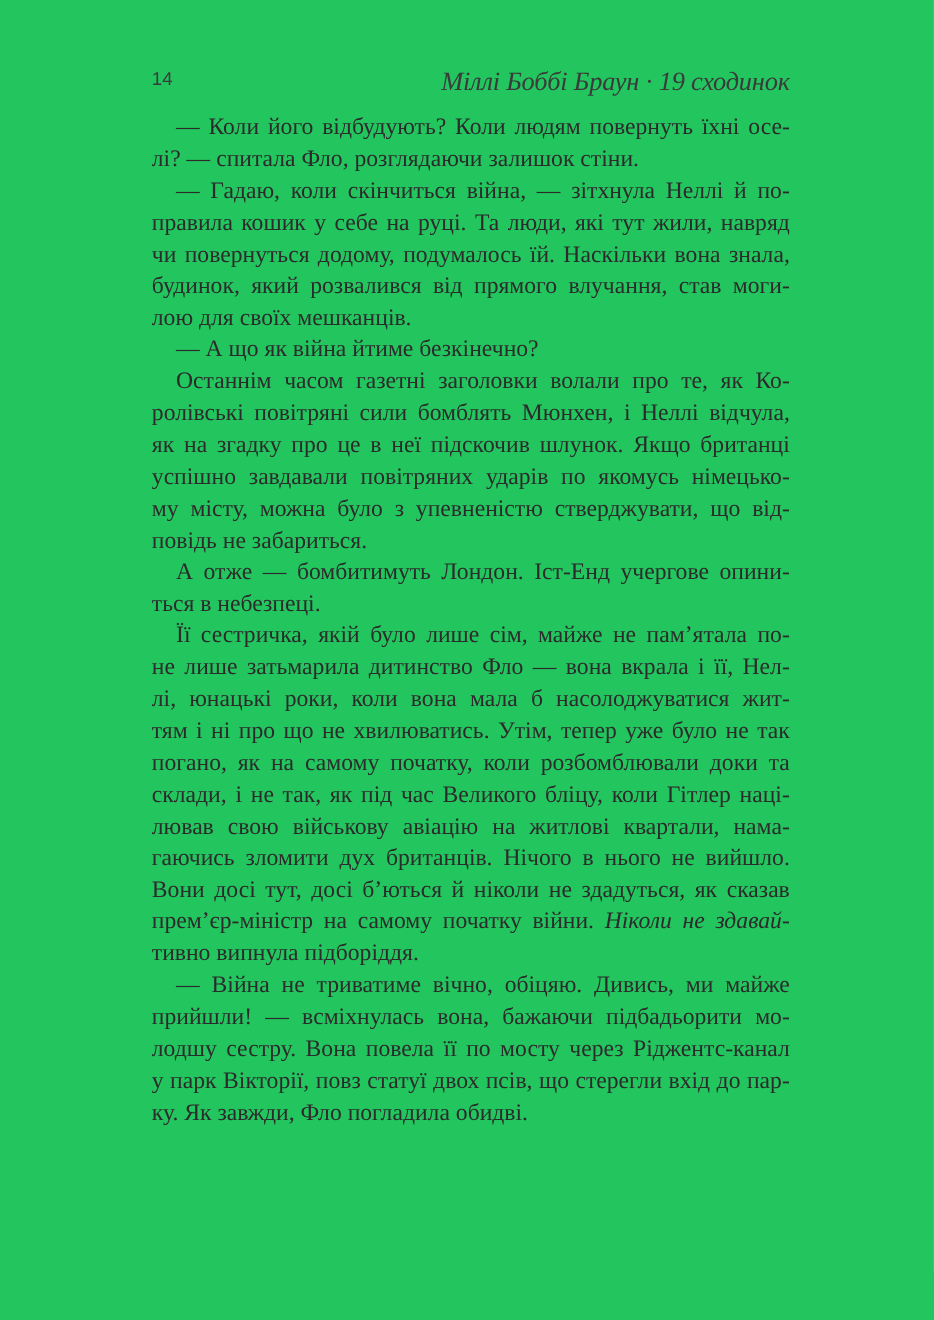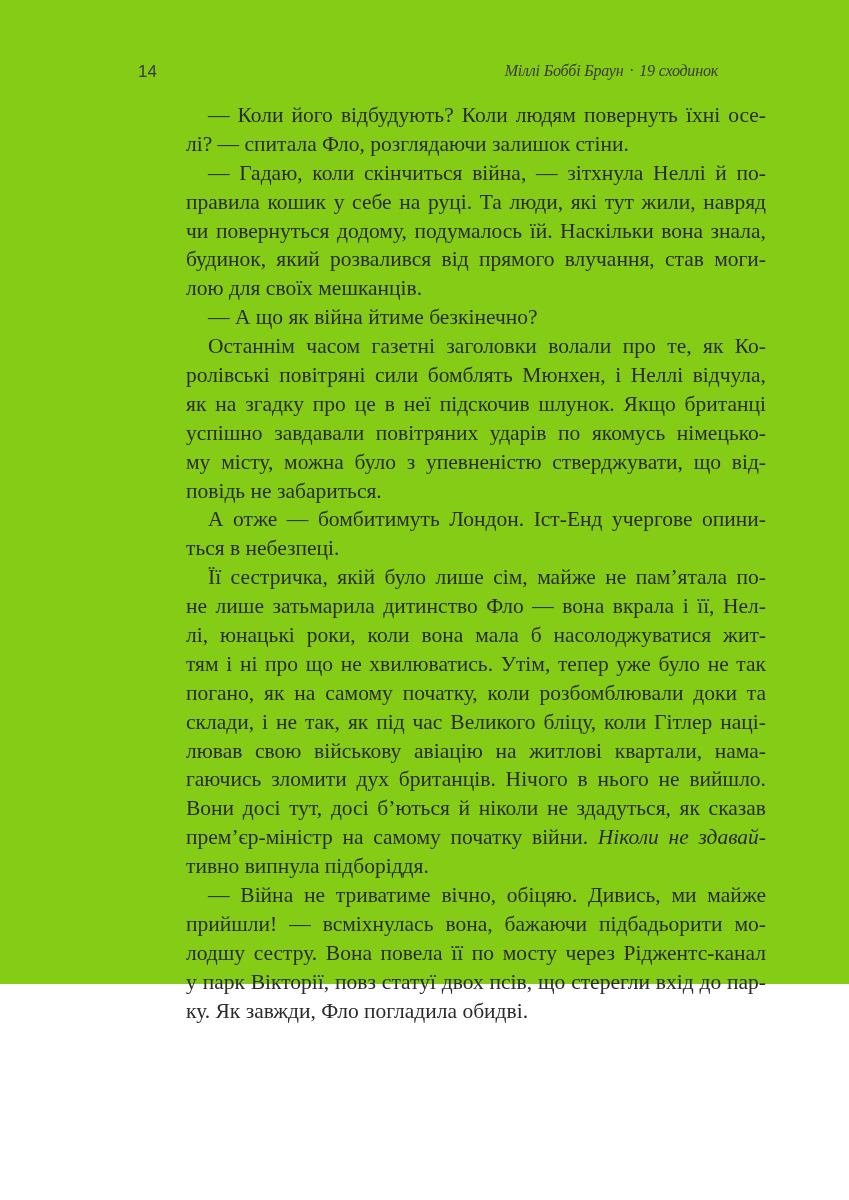--- a/index.html
+++ b/index.html
@@ -1,24 +1,24 @@
 <!DOCTYPE html>
 <html><head>
   <meta charset="utf-8">
   <style>
     html, body { margin: 0; padding: 0; background: #ffffff; }
     body { width: 849px; height: 1200px; position: relative; overflow: hidden; }
-    .page { position: absolute; left: 0; top: 0; width: 849px; height: 984px; background: #84cc16; }
+    .page { position: absolute; left: 0; top: 0; width: 849px; height: 1200px; background: #22c55e; }
     .header { position: absolute; top: 62px; left: 138px; width: 580px; height: 24px;
       font-family: "Liberation Serif", "DejaVu Serif", serif; color: #3a3a3a; font-size: 19px; }
     .page-number { position: absolute; left: 0; top: 0; font-family: "Liberation Sans", sans-serif; font-size: 17px; }
-    .running-head { position: absolute; right: 0; top: 0; font-style: italic; font-size: 16px; letter-spacing: -0.2px; }
+    .running-head { position: absolute; right: 0; top: 0; font-style: italic; font-size: 24px; letter-spacing: -0.2px; }
     .running-head .sep { margin: 0 6px; }
     .body-text { position: absolute; left: 138px; top: 101px; width: 580px;
-      font-family: "Liberation Serif", "DejaVu Serif", serif; font-size: 21.5px; color: #2b2b2b; margin-left: 48px; }
+      font-family: "Liberation Serif", "DejaVu Serif", serif; font-size: 21.5px; color: #2b2b2b; }
     .line { display: block; height: 28.9px; line-height: 28.9px; white-space: nowrap;
       text-align: justify; text-align-last: justify; }
     .line.indent { padding-left: 22px; }
     .line.last { text-align-last: left; }
     .line i { }
   </style>
 </head>
 <body>
 
 <div class="page">

